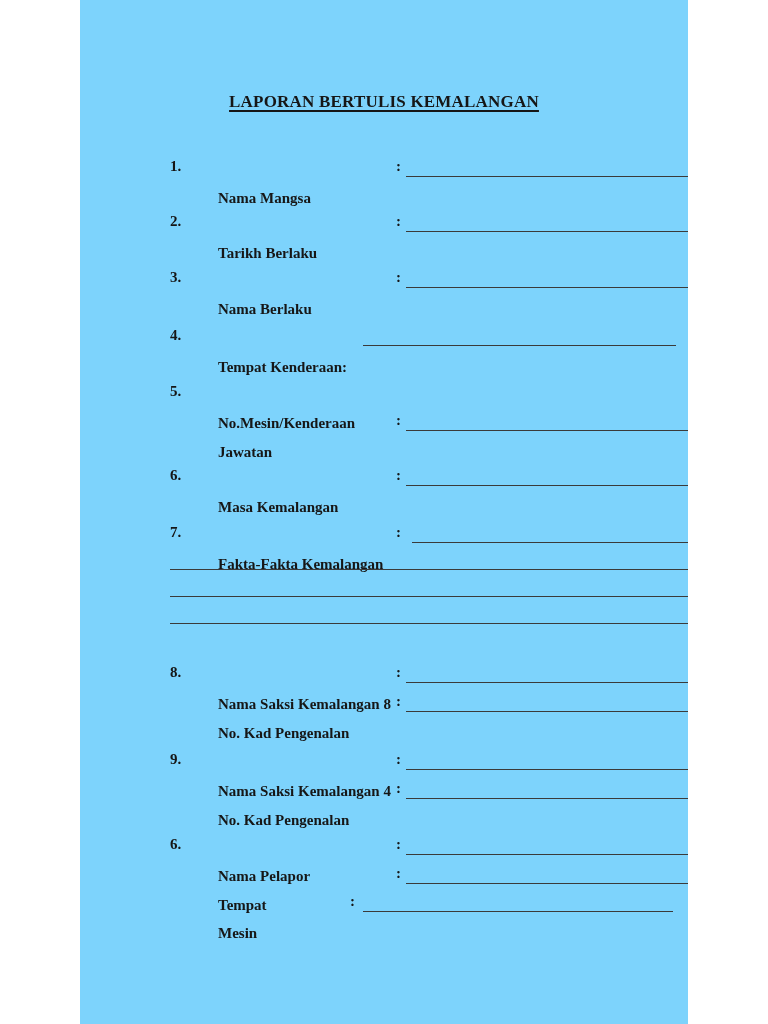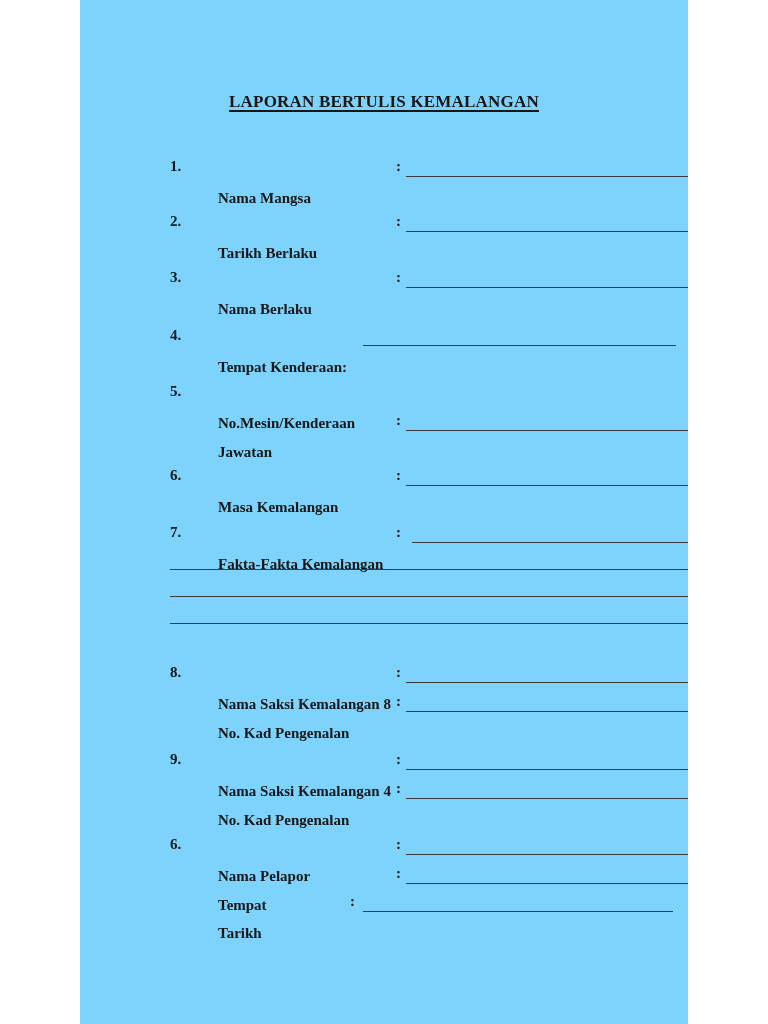--- a/index.html
+++ b/index.html
@@ -145,18 +145,18 @@
     <span class="lbl">Nama Pelapor</span>
     <span class="col">:</span>
     <span class="blank std"></span>
   </div>
   <div class="row" style="top:865px">
     <span class="lbl">Tempat</span>
     <span class="col">:</span>
     <span class="blank std"></span>
   </div>
   <div class="row" style="top:893px">
-    <span class="lbl">Tarikh</span>
+    <span class="lbl">Mesin</span>
     <span class="col tarikh">:</span>
     <span class="blank tarikh"></span>
   </div>
 
 </div>
 
 </body></html>

